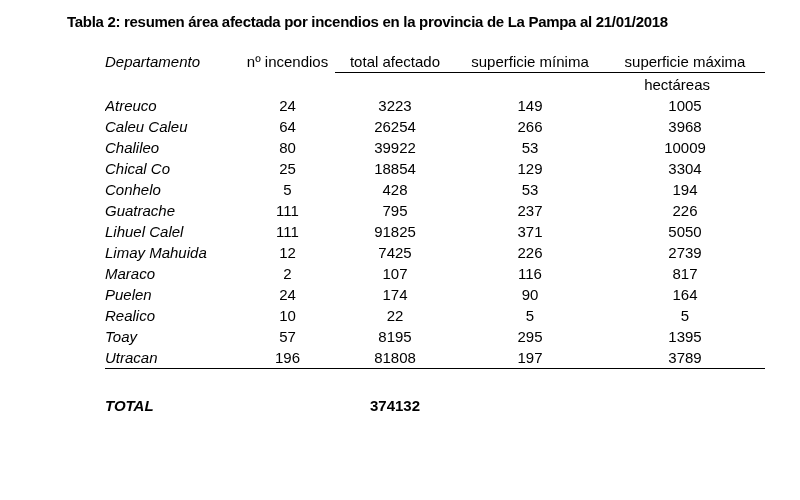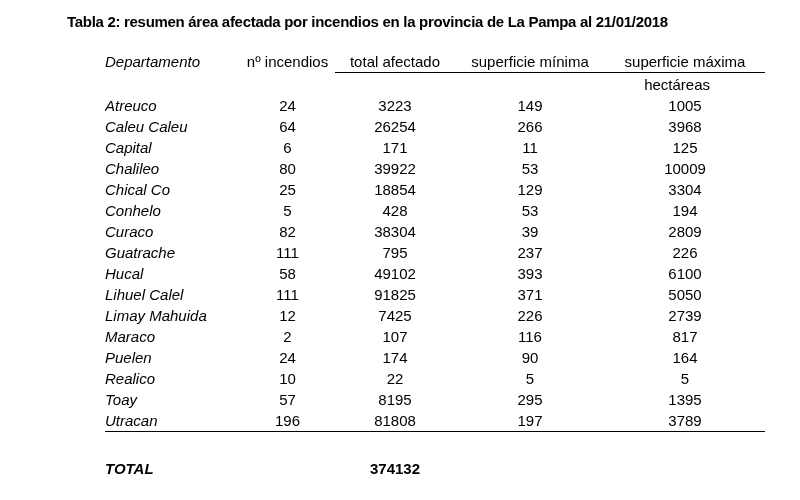--- a/index.html
+++ b/index.html
@@ -91,27 +91,20 @@
           <td class="c">1005</td>
         </tr>
         <tr>
           <td class="l">Caleu Caleu</td>
           <td class="c">64</td>
           <td class="c">26254</td>
           <td class="c">266</td>
           <td class="c">3968</td>
         </tr>
         <tr>
-          <td class="l">Capital</td>
-          <td class="c">6</td>
-          <td class="c">171</td>
-          <td class="c">11</td>
-          <td class="c">125</td>
-        </tr>
-        <tr>
           <td class="l">Chalileo</td>
           <td class="c">80</td>
           <td class="c">39922</td>
           <td class="c">53</td>
           <td class="c">10009</td>
         </tr>
         <tr>
           <td class="l">Chical Co</td>
           <td class="c">25</td>
           <td class="c">18854</td>
@@ -119,39 +112,25 @@
           <td class="c">3304</td>
         </tr>
         <tr>
           <td class="l">Conhelo</td>
           <td class="c">5</td>
           <td class="c">428</td>
           <td class="c">53</td>
           <td class="c">194</td>
         </tr>
         <tr>
-          <td class="l">Curaco</td>
-          <td class="c">82</td>
-          <td class="c">38304</td>
-          <td class="c">39</td>
-          <td class="c">2809</td>
-        </tr>
-        <tr>
           <td class="l">Guatrache</td>
           <td class="c">111</td>
           <td class="c">795</td>
           <td class="c">237</td>
           <td class="c">226</td>
-        </tr>
-        <tr>
-          <td class="l">Hucal</td>
-          <td class="c">58</td>
-          <td class="c">49102</td>
-          <td class="c">393</td>
-          <td class="c">6100</td>
         </tr>
         <tr>
           <td class="l">Lihuel Calel</td>
           <td class="c">111</td>
           <td class="c">91825</td>
           <td class="c">371</td>
           <td class="c">5050</td>
         </tr>
         <tr>
           <td class="l">Limay Mahuida</td>

